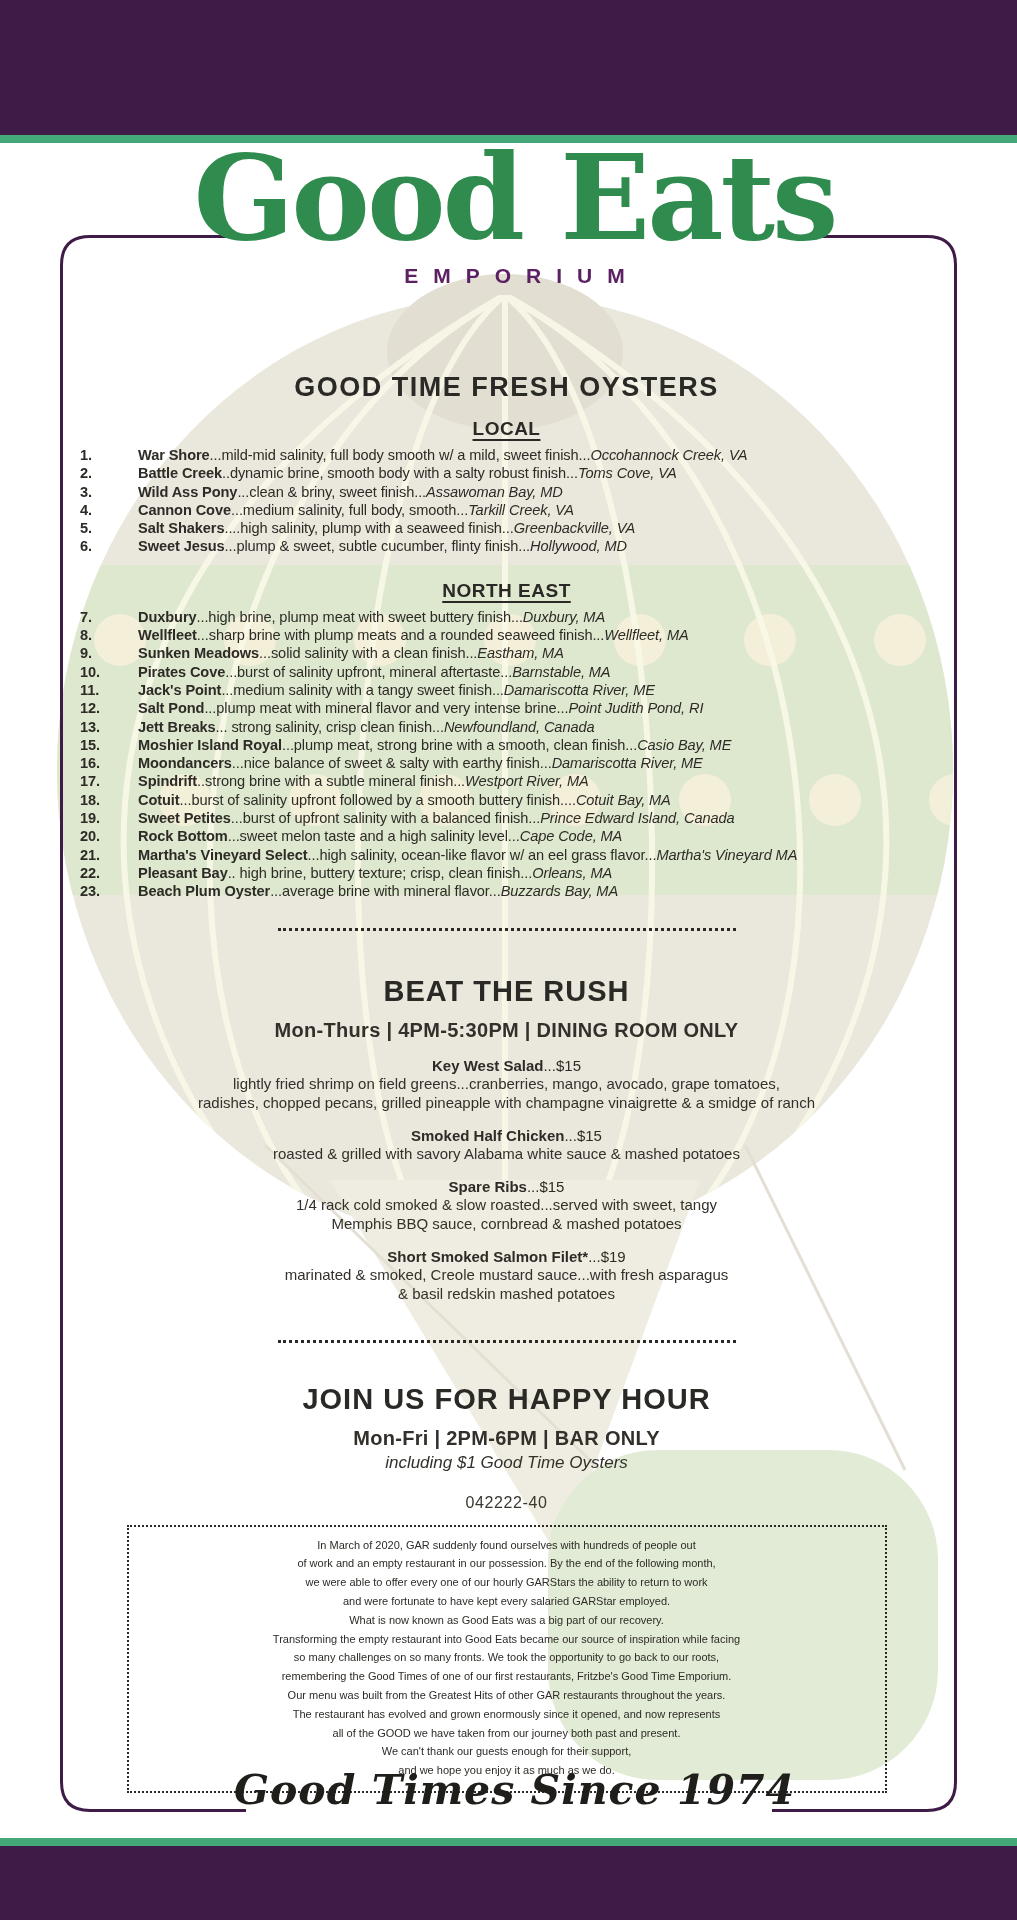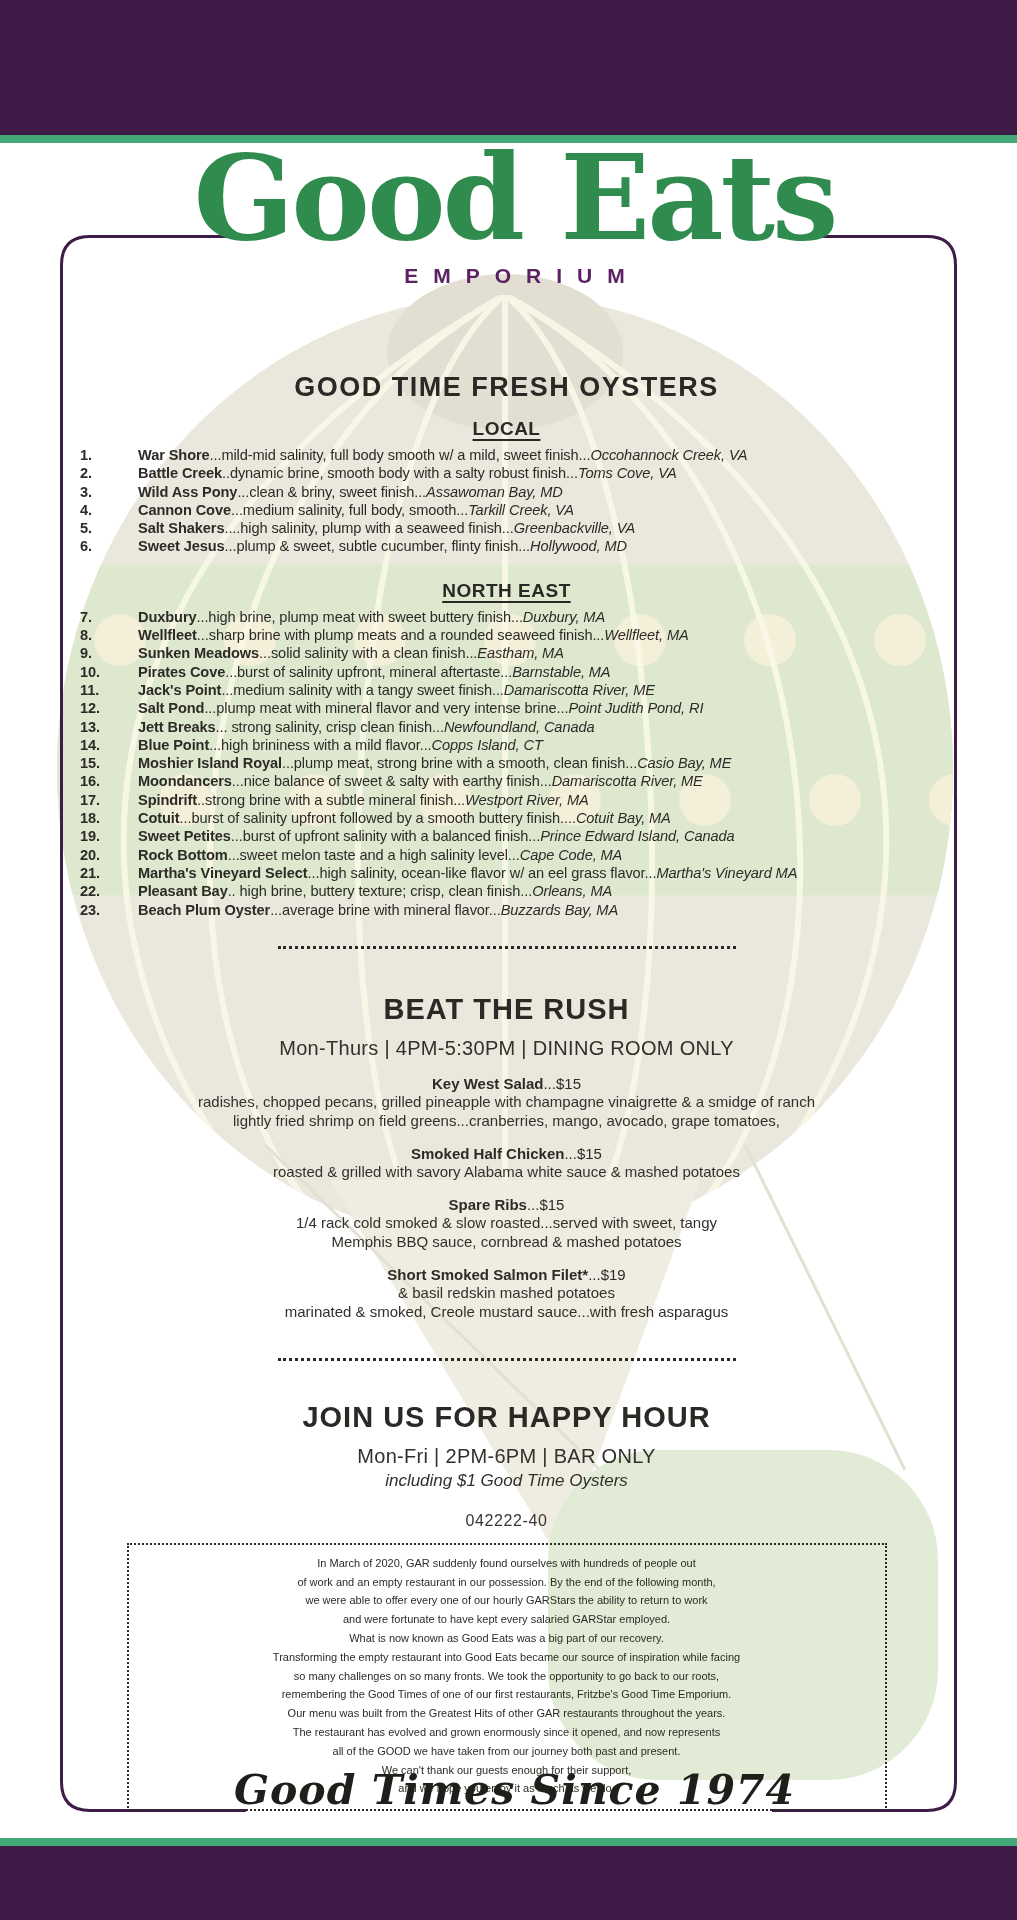--- a/index.html
+++ b/index.html
@@ -37,21 +37,21 @@
     list-style:none;margin:0;padding:0 0 0 20px;text-align:left;
     font-size:14.6px;line-height:18.3px;letter-spacing:-0.1px;
   }
   .oyster-list li{display:flex;}
   .oyster-list .num{flex:0 0 58px;font-weight:700;}
   .oyster-list b{font-weight:700;}
   .oyster-list i{font-style:italic;}
 
   .divider{width:458px;margin:27px auto 0;border-top:3.5px dotted #2B2926;height:0;}
   .mt-lg{margin-top:44px;}
-  .schedule{margin-top:11px;font-size:20px;letter-spacing:.3px;color:#33302B;}
+  .schedule{margin-top:11px;font-size:20px;letter-spacing:.3px;color:#33302B;font-weight:bold;}
   .special{margin-top:15px;}
   .special-name{font-size:15px;}
   .special-name b{font-weight:800;}
   .special-desc{font-size:15px;line-height:19px;color:#33302B;}
   .note{margin-top:3px;font-size:17px;font-style:italic;color:#33302B;}
   .code{margin-top:21px;font-size:16px;letter-spacing:.6px;color:#3A3731;}
   .story-box{
     width:736px;margin:13px auto 0;border:2.5px dotted #2B2926;
     padding:9px 10px 11px;font-size:11px;line-height:18.8px;color:#2E2B27;
   }
@@ -181,24 +181,20 @@
         </li>
       <li>
           <span class="num">12.</span>
           <span class="txt"><b>Salt Pond</b><span>...plump meat with mineral flavor and very intense brine...</span><i>Point Judith Pond, RI</i></span>
         </li>
       <li>
           <span class="num">13.</span>
           <span class="txt"><b>Jett Breaks</b><span>... strong salinity, crisp clean finish...</span><i>Newfoundland, Canada</i></span>
         </li>
       <li>
-          <span class="num">14.</span>
-          <span class="txt"><b>Blue Point</b><span>...high brininess with a mild flavor...</span><i>Copps Island, CT</i></span>
-        </li>
-      <li>
           <span class="num">15.</span>
           <span class="txt"><b>Moshier Island Royal</b><span>...plump meat, strong brine with a smooth, clean finish...</span><i>Casio Bay, ME</i></span>
         </li>
       <li>
           <span class="num">16.</span>
           <span class="txt"><b>Moondancers</b><span>...nice balance of sweet &amp; salty with earthy finish...</span><i>Damariscotta River, ME</i></span>
         </li>
       <li>
           <span class="num">17.</span>
           <span class="txt"><b>Spindrift</b><span>..strong brine with a subtle mineral finish...</span><i>Westport River, MA</i></span>
@@ -229,36 +225,36 @@
         </li>
     </ol>
 
     <div class="divider"></div>
 
     <h1 class="big mt-lg">BEAT THE RUSH</h1>
     <div class="schedule">Mon-Thurs  |  4PM-5:30PM  |  DINING ROOM ONLY</div>
 
     <div class="special">
       <div class="special-name"><b>Key West Salad</b><span>...$15</span></div>
+      <div class="special-desc">lightly fried shrimp on field greens...cranberries, mango, avocado, grape tomatoes,</div>
       <div class="special-desc">radishes, chopped pecans, grilled pineapple with champagne vinaigrette &amp; a smidge of ranch</div>
-      <div class="special-desc">lightly fried shrimp on field greens...cranberries, mango, avocado, grape tomatoes,</div>
     </div>
     <div class="special">
       <div class="special-name"><b>Smoked Half Chicken</b><span>...$15</span></div>
       <div class="special-desc">roasted &amp; grilled with savory Alabama white sauce &amp; mashed potatoes</div>
     </div>
     <div class="special">
       <div class="special-name"><b>Spare Ribs</b><span>...$15</span></div>
       <div class="special-desc">1/4 rack cold smoked &amp; slow roasted...served with sweet, tangy</div>
       <div class="special-desc">Memphis BBQ sauce, cornbread &amp; mashed potatoes</div>
     </div>
     <div class="special">
       <div class="special-name"><b>Short Smoked Salmon Filet*</b><span>...$19</span></div>
+      <div class="special-desc">marinated &amp; smoked, Creole mustard sauce...with fresh asparagus</div>
       <div class="special-desc">&amp; basil redskin mashed potatoes</div>
-      <div class="special-desc">marinated &amp; smoked, Creole mustard sauce...with fresh asparagus</div>
     </div>
 
     <div class="divider" style="margin-top:37px"></div>
 
     <h1 class="big" style="margin-top:40px">JOIN US FOR HAPPY HOUR</h1>
     <div class="schedule">Mon-Fri  |  2PM-6PM  |  BAR ONLY</div>
     <div class="note">including $1 Good Time Oysters</div>
     <div class="code">042222-40</div>
 
     <div class="story-box">

